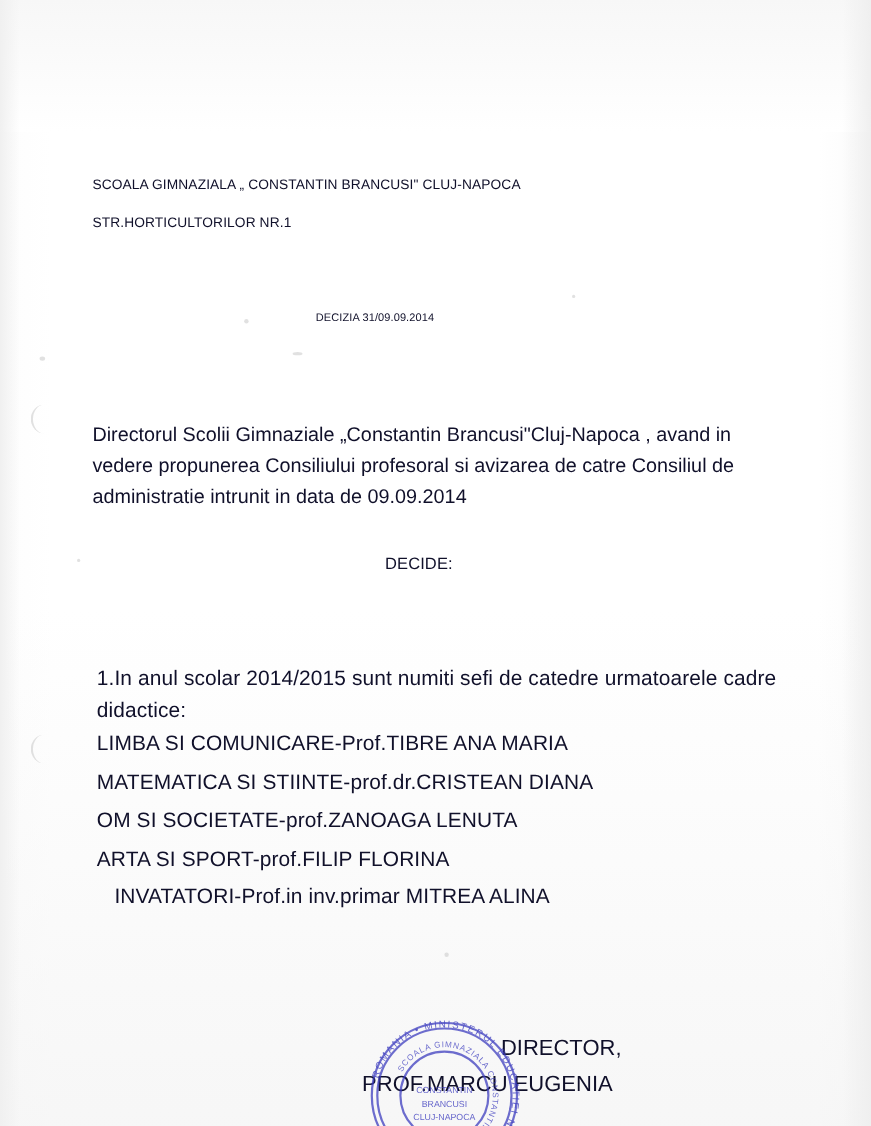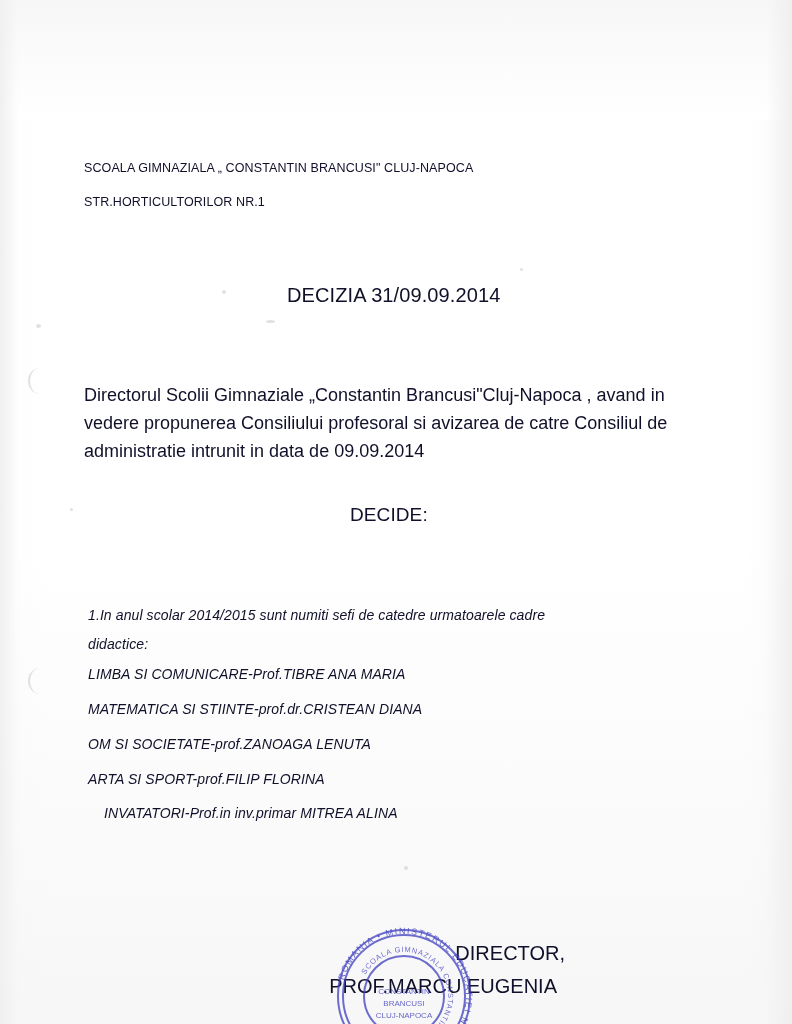--- a/index.html
+++ b/index.html
@@ -79,42 +79,41 @@
     white-space: nowrap;
     letter-spacing: 0.1px;
   }
 
   .hdr {
     font-size: 12.5px;
     color: #10102a;
   }
 
   .decizia {
-    font-size: 20px;
+    font-size: 10px;
     color: #10102a;
   }
 
   .para {
     position: absolute;
     left: 84px;
     width: 610px;
     font-size: 18px;
     line-height: 28px;
     color: #10102a;
   }
 
   .decide {
+    font-size: 15px;
+    color: #10102a;
+  }
+
+  .body-line {
     font-size: 19px;
     color: #10102a;
-  }
-
-  .body-line {
-    font-size: 14px;
-    color: #10102a;
-    font-style: italic;
   }
 
   .sign {
     font-size: 20px;
     color: #10102a;
     text-align: right;
   }
 
   
   .stamp {

